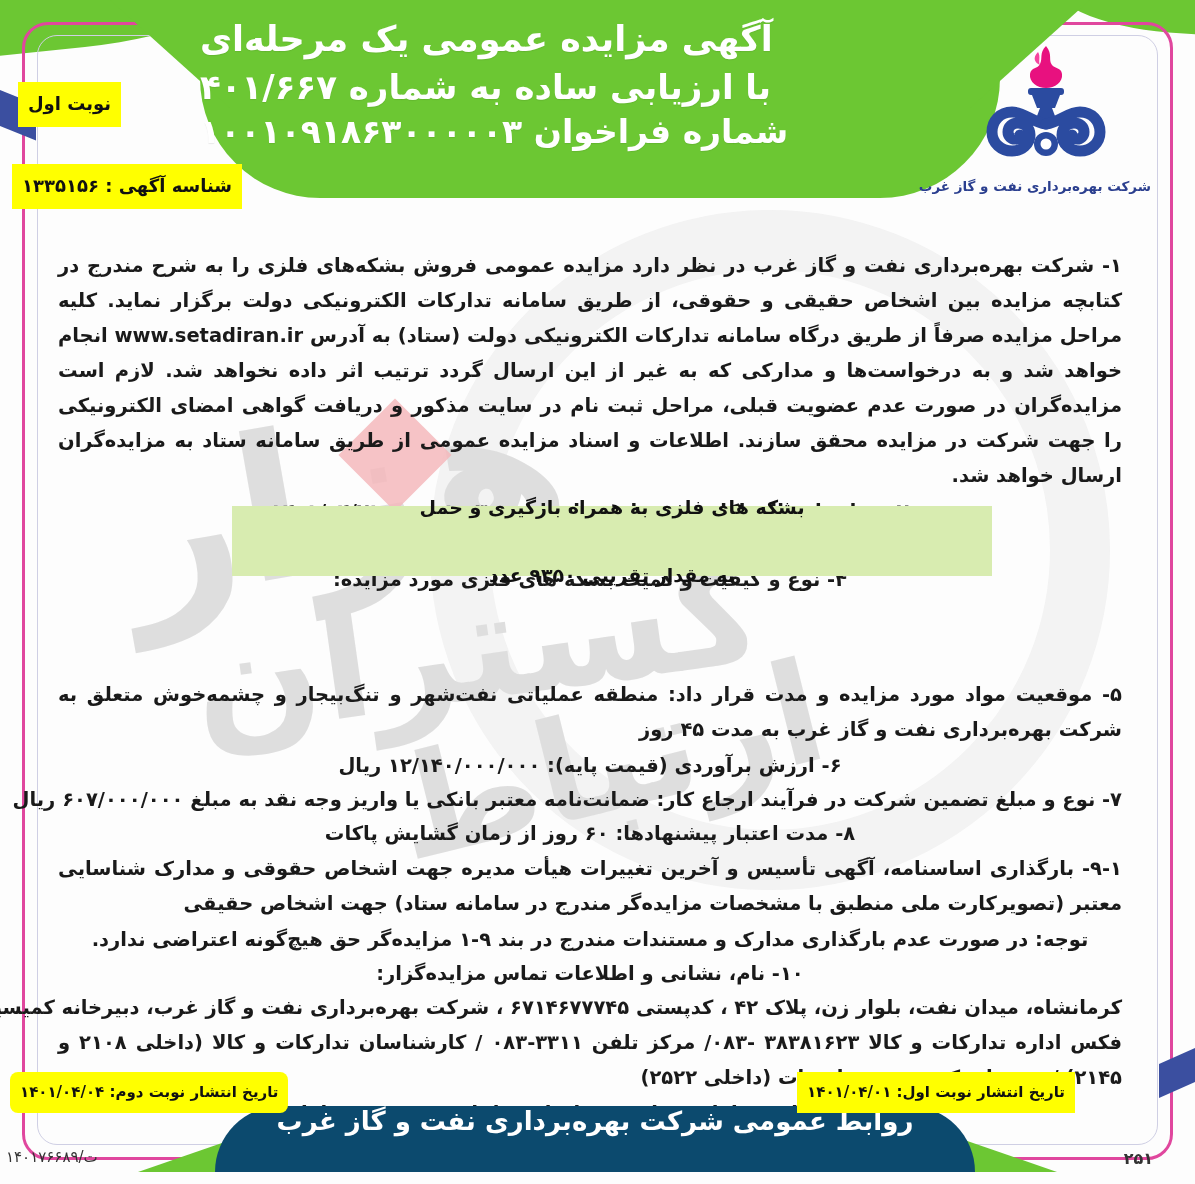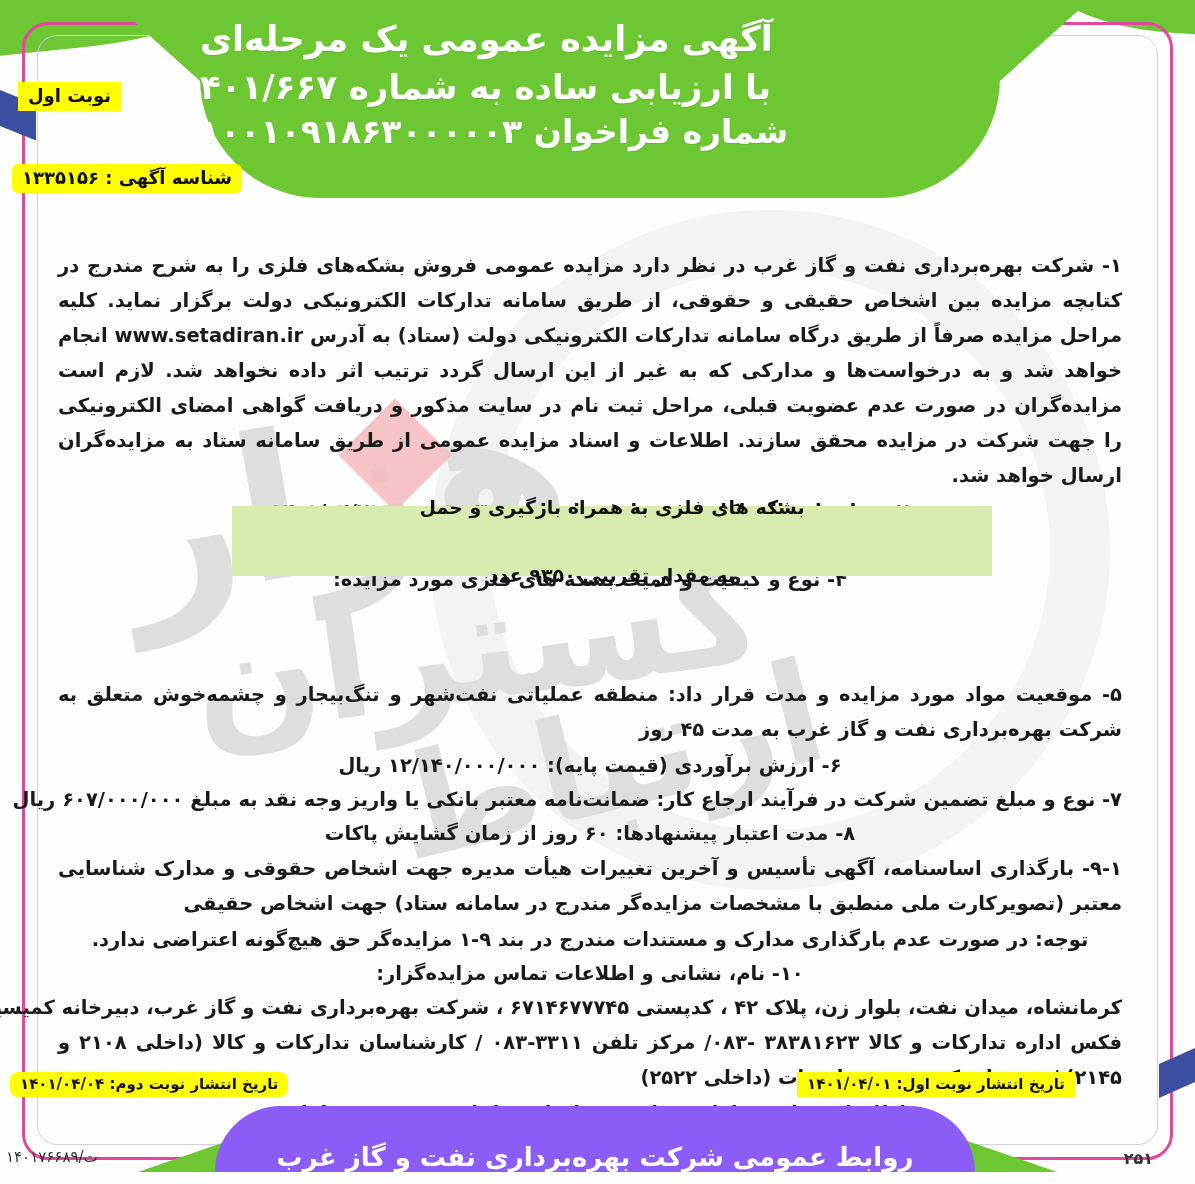--- a/index.html
+++ b/index.html
@@ -86,24 +86,24 @@
   }
   .logo-caption{
     margin-top:2px;font-size:13.5px;font-weight:bold;color:#2b3f8f;
     direction:rtl;white-space:nowrap;
   }
 
   
   .badge{
     position:absolute;z-index:8;background:#ffff00;color:#111;
     font-weight:bold;direction:rtl;white-space:nowrap;
-    padding:3px 10px;font-size:17px;line-height:1.25;
+    padding:11px 10px;font-size:17px;line-height:1.25;
   }
   .badge-nobat{left:18px;top:82px;font-size:18px;}
-  .badge-shenase{left:12px;top:164px;font-size:18px;border-radius:6px;}
+  .badge-shenase{left:12px;top:164px;font-size:18px;}
   .badge-pub1{right:120px;top:1072px;font-size:15px;}
   .badge-pub2{left:10px;top:1072px;font-size:15px;border-radius:8px;}
 
   
   .watermark{
     position:absolute;left:0;top:180px;width:1195px;height:900px;
     z-index:3;pointer-events:none;opacity:.30;
     overflow:hidden;
   }
   .wm-text{
@@ -147,22 +147,22 @@
     gap:40px;
   }
   .green-box div{
     font-size:19px;font-weight:bold;color:#111;line-height:1.5;
     white-space:nowrap;
   }
 
   
   .footer-band{
     position:absolute;left:215px;bottom:12px;width:760px;height:66px;
-    background:#8b5cf6;border-radius:80px 80px 0 0;z-index:6;
-    display:flex;align-items:flex-end;justify-content:center;
+    background:#0c4a6e;border-radius:80px 80px 0 0;z-index:6;
+    display:flex;align-items:flex-start;justify-content:center;
   }
   .footer-band span{
     color:#ffffff;font-size:26px;font-weight:bold;direction:rtl;
     white-space:nowrap;
   }
   .footer-green-left{
     position:absolute;left:138px;bottom:12px;width:110px;height:38px;
     background:#6cc733;z-index:5;
     clip-path:polygon(100% 0,100% 100%,0 100%);
   }
@@ -203,20 +203,40 @@
   <div class="wm-diamond"></div>
 
   <div class="header-band"></div>
 
   <div class="header-titles">
     <div class="title-line l1">آگهی مزایده عمومی یک مرحله‌ای</div>
     <div class="title-line l2">با ارزیابی ساده به شماره ۴۰۱/۶۶۷</div>
     <div class="title-line l3">شماره فراخوان ۱۰۰۱۰۹۱۸۶۳۰۰۰۰۰۳</div>
   </div>
 
+  <div class="logo-wrap">
+    <svg width="168" height="132" viewBox="0 0 168 132">
+
+      <path d="M84 6 c7 8 2 14 6 19 c3 4 9 2 10 9 c1 8 -7 14 -16 14 c-9 0 -17 -6 -16 -14 c1 -7 8 -5 10 -10 c3 -6 -1 -11 6 -18 z" fill="#e8117f"></path>
+      <path d="M76 12 c3 5 0 9 2 13 c-5 -2 -8 -7 -2 -13 z" fill="#f5449f"></path>
+
+      <rect x="66" y="48" width="36" height="7" rx="3" fill="#2b4ba0"></rect>
+      <path d="M70 55 h28 l-5 13 h-18 z" fill="#2b4ba0"></path>
+
+      <path d="M78 68 h12 l6 16 h-24 z" fill="#2b4ba0"></path>
+
+      <path d="M84 84 c-14 -2 -22 -12 -34 -12 c-12 0 -20 9 -20 20 c0 11 9 19 20 19 c10 0 18 -7 18 -16 c0 -7 -5 -12 -12 -12 c-6 0 -10 4 -10 9 c0 4 3 7 7 7 c3 0 5 -2 5 -4" fill="none" stroke="#2b4ba0" stroke-width="11" stroke-linecap="round"></path>
+
+      <path d="M84 84 c14 -2 22 -12 34 -12 c12 0 20 9 20 20 c0 11 -9 19 -20 19 c-10 0 -18 -7 -18 -16 c0 -7 5 -12 12 -12 c6 0 10 4 10 9 c0 4 -3 7 -7 7 c-3 0 -5 -2 -5 -4" fill="none" stroke="#2b4ba0" stroke-width="11" stroke-linecap="round"></path>
+
+      <circle cx="84" cy="104" r="12" fill="#2b4ba0"></circle>
+      <circle cx="84" cy="104" r="5.5" fill="#ffffff"></circle>
+    </svg>
+    <div class="logo-caption">شرکت بهره‌برداری نفت و گاز غرب</div>
+  </div>
 
   <div class="badge badge-nobat">نوبت اول</div>
   <div class="badge badge-shenase">شناسه آگهی :  ۱۳۳۵۱۵۶</div>
   <div class="badge badge-pub1">تاریخ انتشار نوبت اول: ۱۴۰۱/۰۴/۰۱</div>
   <div class="badge badge-pub2">تاریخ انتشار نوبت دوم: ۱۴۰۱/۰۴/۰۴</div>
 
   <div class="content">
     <p class="para">۱- شرکت بهره‌برداری نفت و گاز غرب در نظر دارد مزایده عمومی فروش بشکه‌های فلزی را به شرح مندرج در کتابچه مزایده بین اشخاص حقیقی و حقوقی، از طریق سامانه تدارکات الکترونیکی دولت برگزار نماید. کلیه مراحل مزایده صرفاً از طریق درگاه سامانه تدارکات الکترونیکی دولت (ستاد) به آدرس www.setadiran.ir انجام خواهد شد و به درخواست‌ها و مدارکی که به غیر از این ارسال گردد ترتیب اثر داده نخواهد شد.  لازم است مزایده‌گران در صورت عدم عضویت قبلی، مراحل ثبت نام در سایت مذکور و دریافت گواهی امضای الکترونیکی را جهت شرکت در مزایده محقق سازند. اطلاعات و اسناد مزایده عمومی از طریق سامانه ستاد به مزایده‌گران ارسال خواهد شد.</p>
     <p class="row-line">۲- مهلت ارسال پاکات پیشنهادی: تا ساعت ۱۰:۳۰ مورخ ۱۴۰۱/۰۴/۲۱</p>
     <p class="row-line">۳- زمان بازگشایی پاکات پیشنهادی: ساعت ۱۱:۰۰ مورخ ۱۴۰۱/۰۴/۲۱</p>

